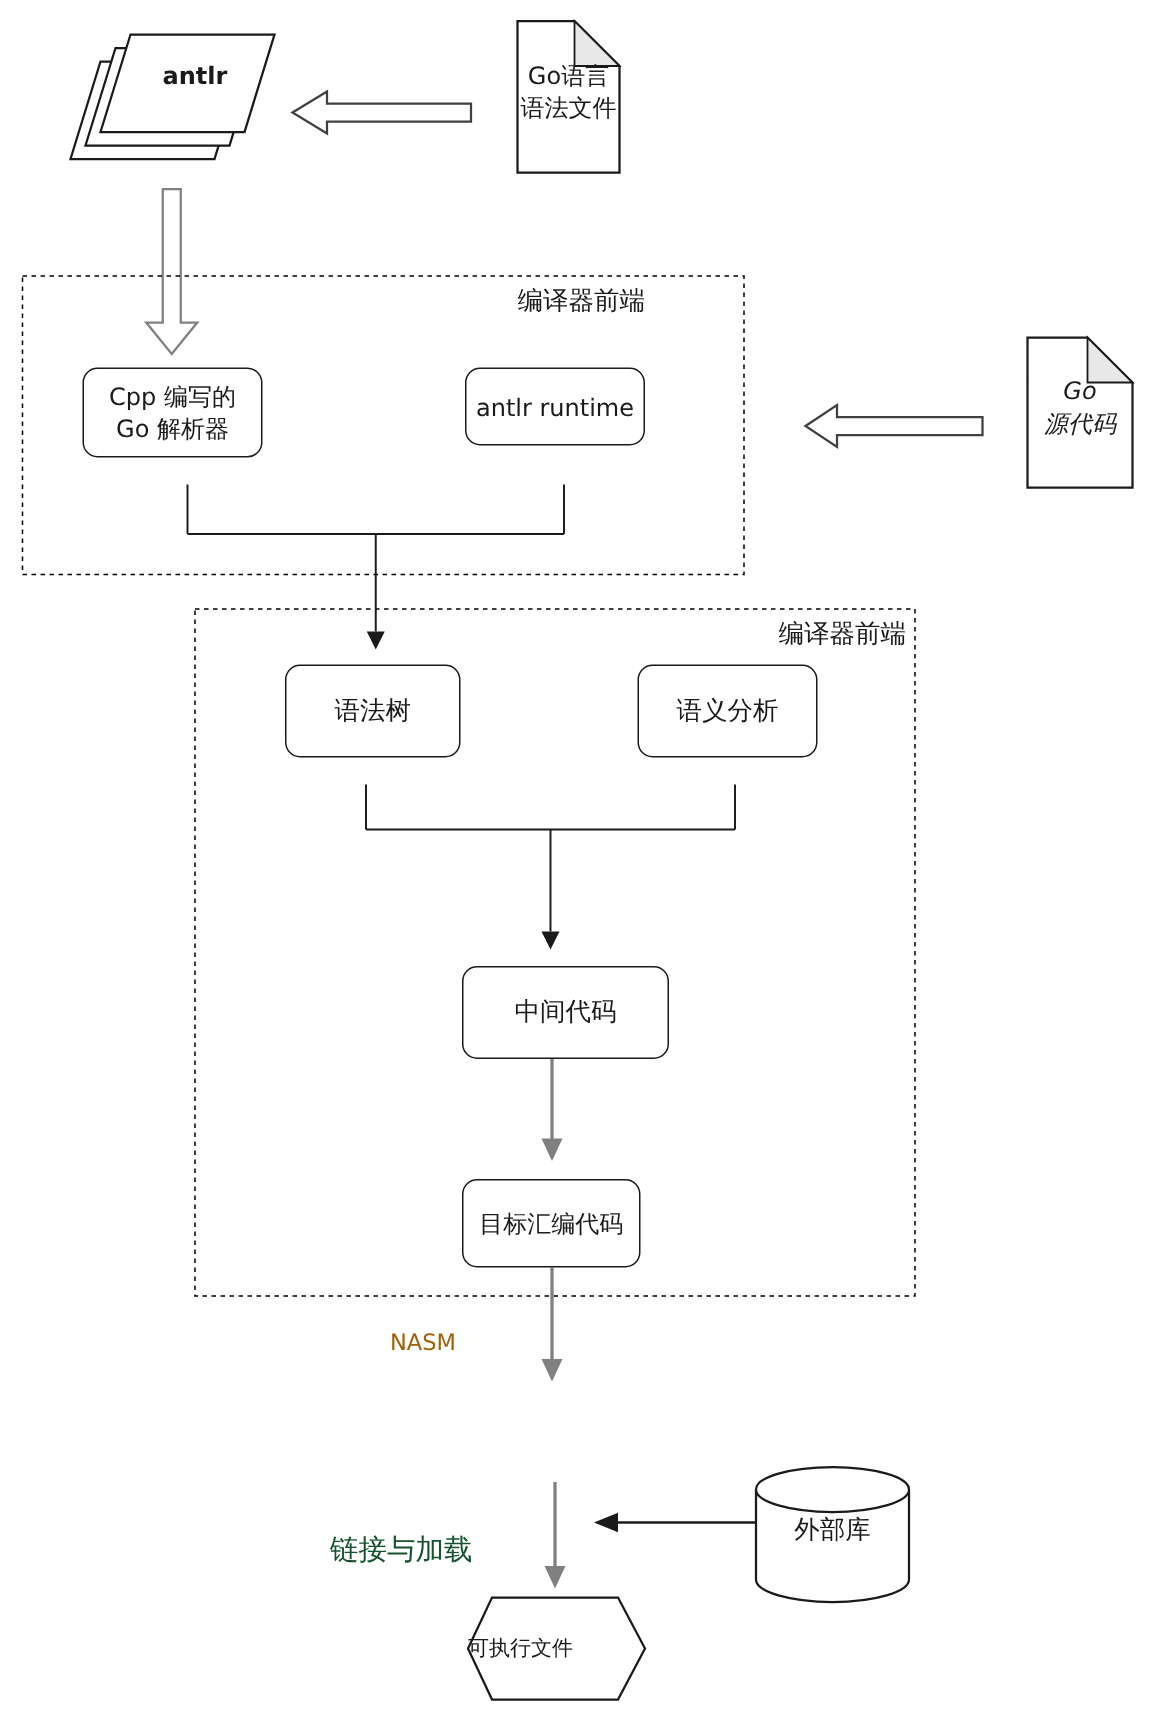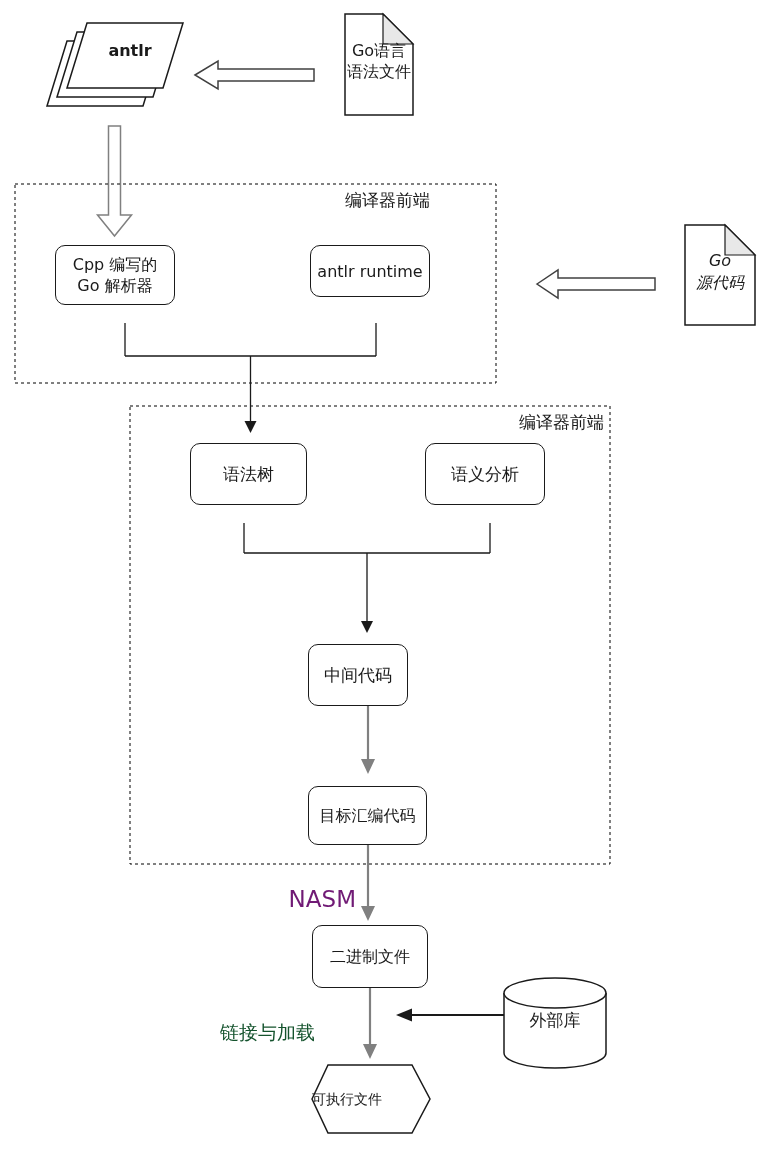--- a/index.html
+++ b/index.html
@@ -31,24 +31,24 @@
   }
   .t-antlr{left:85px;top:41px;width:90px;text-align:center;font-weight:bold;font-size:16px;}
   .t-grammar{left:345px;top:40px;width:68px;text-align:center;font-size:16px;line-height:21px;}
   .t-gosrc{left:685px;top:250px;width:70px;text-align:center;font-size:16px;line-height:22px;font-style:italic;}
   .t-frontend{left:345px;top:189px;width:145px;text-align:left;font-size:17px;}
   .t-backend{left:459px;top:411px;width:145px;text-align:right;font-size:17px;}
   .n-cpp{left:55px;top:245px;width:120px;height:60px;}
   .n-runtime{left:310px;top:245px;width:120px;height:52px;}
   .n-syntree{left:190px;top:443px;width:117px;height:62px;font-size:17px;}
   .n-semantic{left:425px;top:443px;width:120px;height:62px;font-size:17px;}
-  .n-intermediate{left:308px;top:644px;width:100px;height:62px;font-size:17px;}
+  .n-intermediate{left:308px;top:644px;width:138px;height:62px;font-size:17px;}
   .n-targetasm{left:308px;top:786px;width:119px;height:59px;}
   .n-binary{left:312px;top:925px;width:116px;height:63px;}
-  .t-nasm{left:260px;top:886px;width:96px;text-align:right;font-size:23px;color:#701a75;}
+  .t-nasm{left:260px;top:886px;width:96px;font-size:15px;color:#a16207;}
   .t-link{left:215px;top:1020px;width:100px;text-align:right;font-size:19px;color:#14532d;}
   .t-extlib{left:504px;top:1008px;width:102px;text-align:center;font-size:17px;line-height:24px;}
   .t-exec{left:312px;top:1088px;width:118px;text-align:left;font-size:14px;line-height:22px;}
 </style>
 </head>
 <body>
 
 <div class="canvas">
 
   <svg width="771" height="1151" viewBox="0 0 771 1151">
@@ -132,23 +132,20 @@
   <div class="node n-intermediate">
     <span>中间代码</span>
   </div>
 
   <div class="node n-targetasm">
     <span>目标汇编代码</span>
   </div>
 
   <div class="lbl t-nasm">NASM</div>
 
-  <div class="node n-binary">
-    <span>二进制文件</span>
-  </div>
 
   <div class="lbl t-link">链接与加载</div>
 
   <div class="lbl t-extlib">外部库</div>
 
   <div class="lbl t-exec">可执行文件</div>
 
 </div>
 
 </body></html>

